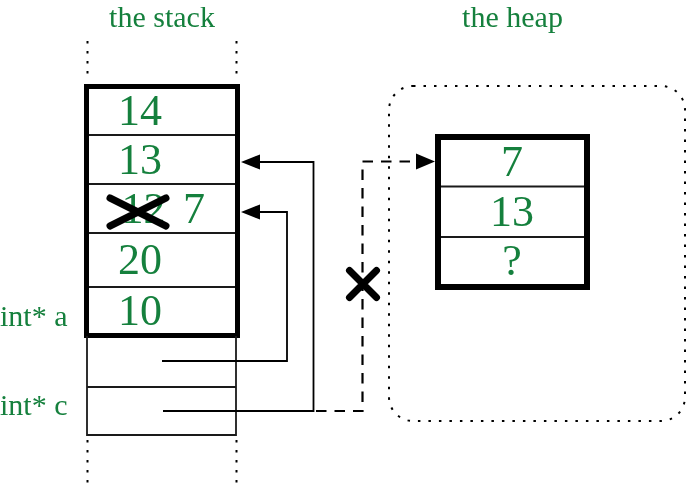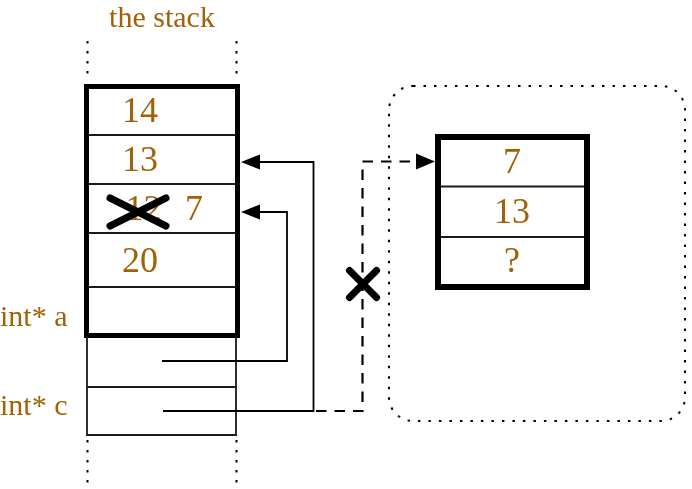--- a/index.html
+++ b/index.html
@@ -2,32 +2,32 @@
 <html><head>
 <meta charset="utf-8">
 <style>
   html,body { margin:0; padding:0; background:#ffffff; }
   .canvas {
     position: relative;
     width: 692px;
     height: 489px;
     background: #ffffff;
     font-family: "Liberation Serif", serif;
-    color: #a16207;
+    color: #15803d;
     overflow: hidden;
   }
   .t { position: absolute; white-space: nowrap; }
   .title {
     font-size: 30px;
     line-height: 34px;
     top: 0;
     text-align: center;
   }
   .val {
-    font-size: 36px;
+    font-size: 44px;
     text-align: center;
   }
   .lbl {
     font-size: 30px;
     line-height: 36px;
     left: 0;
     width: 65px;
     text-align: right;
   }
   svg.overlay {
@@ -35,26 +35,28 @@
     left: 0; top: 0;
     pointer-events: none;
   }
 </style>
 </head>
 <body>
 
 <div class="canvas">
 
   <div class="t title" style="left:84px; width:156px;">the stack</div>
+  <div class="t title" style="left:435px; width:155px;">the heap</div>
 
   <div class="t val" style="left:84px; top:86px; width:112px; line-height:49px;">14</div>
   <div class="t val" style="left:84px; top:135px; width:112px; line-height:49px;">13</div>
   <div class="t val" style="left:87px; top:184px; width:113px; line-height:49px;">12</div>
   <div class="t val" style="left:160px; top:184px; width:68px; line-height:49px;">7</div>
   <div class="t val" style="left:84px; top:233px; width:112px; line-height:54px;">20</div>
+  <div class="t val" style="left:84px; top:286px; width:112px; line-height:49px;">10</div>
 
   <div class="t lbl" style="top:298px;">int* a</div>
   <div class="t lbl" style="top:387px;">int* c</div>
 
   <div class="t val" style="left:435px; top:137px; width:154px; line-height:49px;">7</div>
   <div class="t val" style="left:435px; top:186px; width:154px; line-height:51px;">13</div>
   <div class="t val" style="left:435px; top:237px; width:154px; line-height:47px;">?</div>
 
   <svg class="overlay" width="692" height="489" viewBox="0 0 692 489">
     <g stroke="#000000" fill="none">

